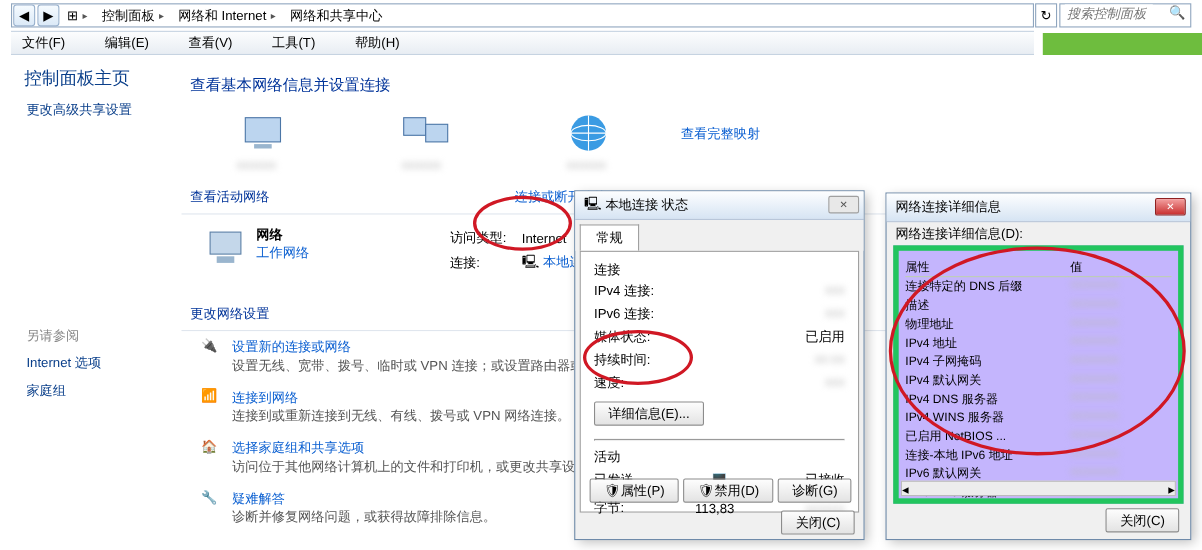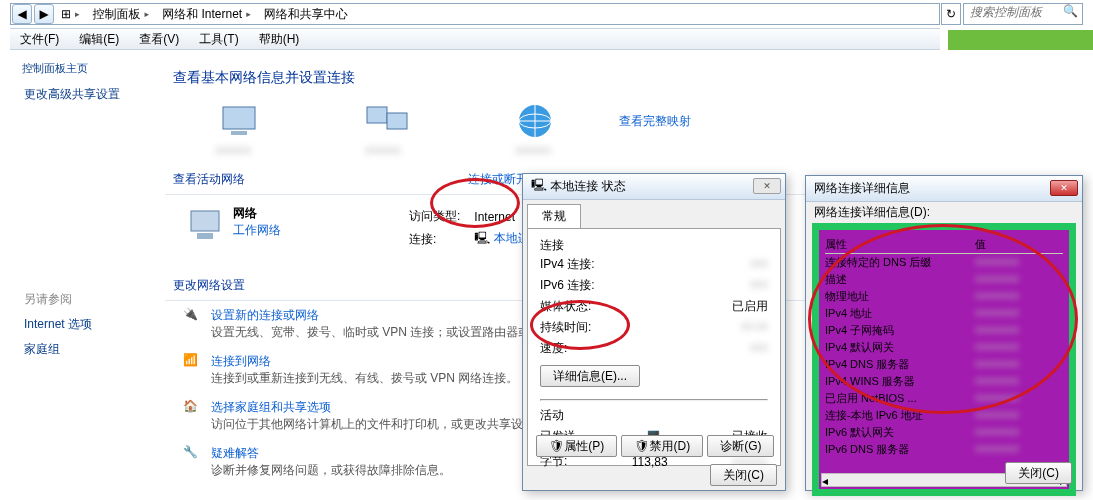--- a/index.html
+++ b/index.html
@@ -42,28 +42,28 @@
   border: 1px solid #8fa6bf; background: #fff;
   display: flex; align-items: flex-start; padding: 0 4px;
 }
 .search-box input { border:none; outline:none; font-size:12px; width:80px; color:#999; font-style:italic;}
 .menu-bar {
   position: absolute; top: 28px; left: 10px; right: 153px;
   height: 22px;
   background: linear-gradient(#fcfdfe, #e8edf3);
   border-top: 1px solid #c6d3e1;
   border-bottom: 1px solid #c6d3e1;
-  display: flex; align-items: center;
+  display: flex; align-items: center; gap: 16px;
 }
 .menu-item { padding: 0 10px; cursor: default; }
 .left-panel {
   position: absolute; top: 51px; left: 10px; width: 150px; height: 440px;
   background: #fff;
 }
-.left-panel .lp-title { color:#0a3f8a; font-size:11px; padding:10px 12px 6px;}
+.left-panel .lp-title { color:#0a3f8a; font-size:16px; padding:10px 12px 6px;}
 .left-panel .lp-link { color:#0a3f8a; padding:4px 14px; cursor:pointer;}
 .left-panel .lp-sub { color:#0a3f8a; padding:4px 14px;}
 .left-panel .lp-section { margin-top: 180px; color:#888; padding:4px 14px;}
 .main-panel {
   position: absolute; top: 51px; left: 165px; width: 775px; height: 440px;
   background: #fff;
 }
 .main-title { color:#003399; font-size:14px; padding:18px 8px 12px;}
 .net-map { display:flex; gap:100px; align-items:center; padding-left:50px;}
 .net-icon { width:48px; height:44px; display:flex; align-items:center; justify-content:center;}
@@ -110,22 +110,22 @@
 .conn-label { width:140px;}
 .conn-val { width:70px; text-align:right;}
 .btn {
   height:22px; padding:0 12px;
   background:linear-gradient(#fdfdfd,#e3e3e3);
   border:1px solid #8c8c8c; border-radius:2px;
   cursor:pointer; font-size:12px;
 }
 .activity-box { display:flex; justify-content:space-between; align-items:center; padding:4px 0;}
 .detail-body {
-  background:#a21caf; margin:0 6px 6px; padding:6px; border:7px solid #22c55e;
-  height:273px; position:relative;
+  background:#c4b5fd; margin:0 6px 6px; padding:6px; border:5px solid #22c55e;
+  height:235px; position:relative;
 }
 .detail-row { display:flex; padding:1px 0; font-family:Tahoma, sans-serif; font-size:11px;}
 .detail-prop { width:150px;}
 .detail-val { color:#666;}
 .blur { filter:blur(3px); color:#bbb;}
 
 .anno { position:absolute; border:3px solid #d01824; border-radius:50%; pointer-events:none;}
 </style>
 </head>
 <body>

